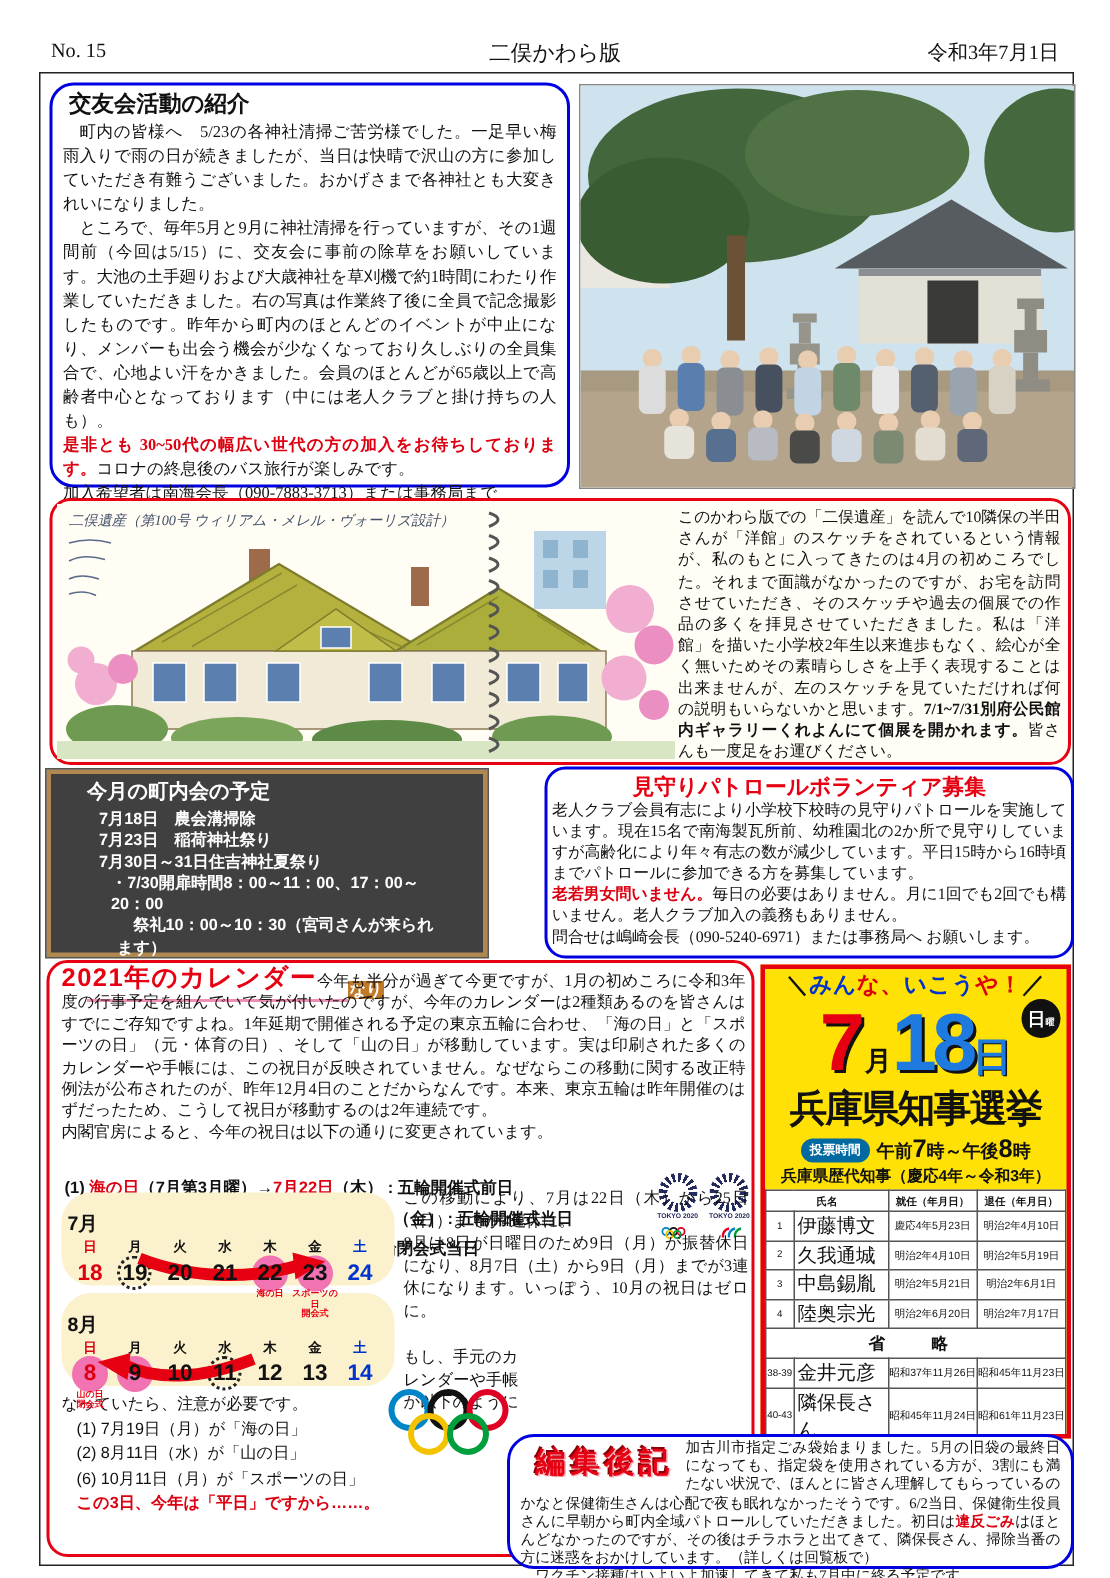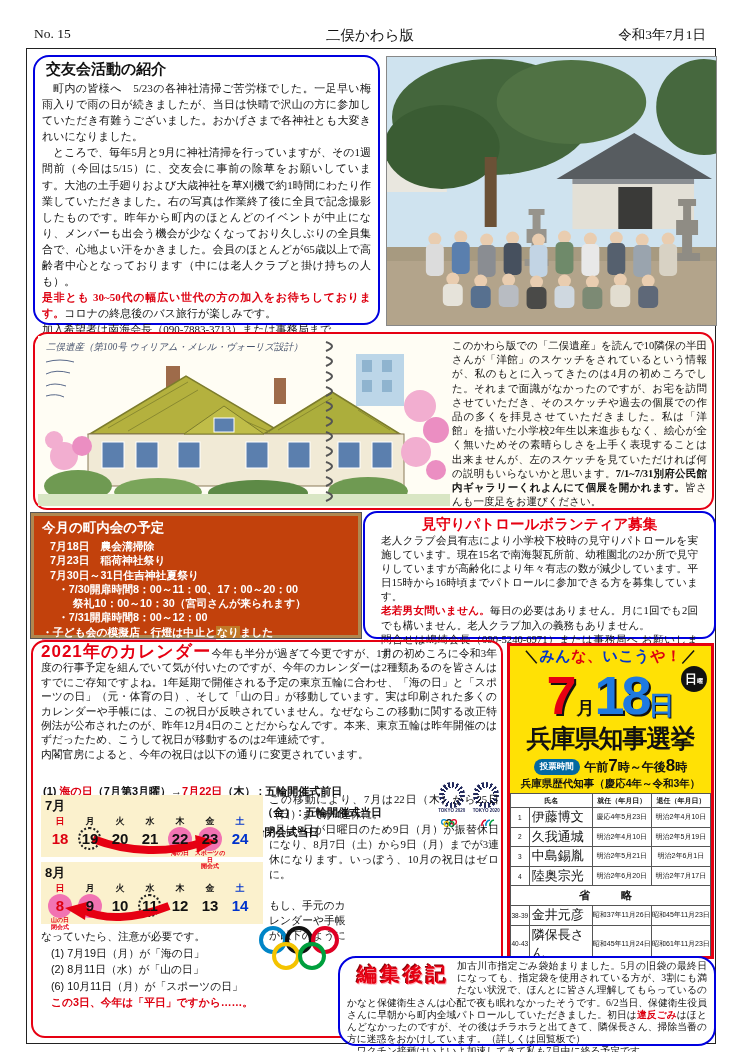--- a/index.html
+++ b/index.html
@@ -29,42 +29,42 @@
   .indent{text-indent:1em;}
 
   .photo{left:386px;top:56px;width:329px;height:268px;border:1px solid #888;}
 
   
   .box-sketch{left:33px;top:332px;width:681px;height:178px;border:2.5px solid #e60012;border-radius:14px;box-sizing:border-box;background:#fffdf6;}
   .sketch-svg{left:38px;top:336px;width:412px;height:170px;}
   .sketch-text{left:452px;top:339px;width:255px;font-size:10.5px;line-height:14.2px;}
 
   
-  .box-green{left:31px;top:513px;width:330px;height:125px;background:#c2410c;border:3px solid #b08850;
+  .box-green{left:31px;top:513px;width:294px;height:125px;background:#404040;border:3px solid #b08850;
              outline:1.5px solid #555;box-sizing:border-box;color:#fff;
-             font-family:"Liberation Sans",sans-serif;padding:3px 8px;}
+             font-family:"Liberation Sans",sans-serif;padding:3px 24px;}
   .box-green h2{margin:0 0 2px 0;font-size:13.5px;font-weight:bold;color:#fff;}
   .box-green div{font-size:10.8px;line-height:14.3px;font-weight:600;}
   .hl{background:#c07a28;color:#fff;padding:0 1px;}
   .pku{border-bottom:2px solid #f08fb5;}
 
   
   .box-patrol{left:363px;top:511px;width:353px;height:128px;border:2.5px solid #0000e0;border-radius:14px;
-              box-sizing:border-box;padding:2px 16px;}
+              box-sizing:border-box;padding:2px 3px;}
   .box-patrol h2{margin:0;font-size:14.5px;color:#e60012;font-family:"Liberation Sans",sans-serif;text-align:center;}
   .box-patrol p{font-size:10.6px;line-height:14.1px;}
 
   
   .box-cal{left:31px;top:640px;width:472px;height:398px;border:2.5px solid #e60012;border-radius:14px;box-sizing:border-box;}
   .cal-intro{left:8px;top:3px;width:456px;font-size:10.8px;line-height:14.4px;}
   .cal-title{color:#e60012;font-weight:bold;font-size:17px;font-family:"Liberation Sans",sans-serif;letter-spacing:1px;}
   .cal-changes{left:10px;top:142px;width:430px;font-size:11px;font-family:"Liberation Sans",sans-serif;font-weight:bold;}
   .cal-changes div{margin-bottom:5.5px;}
-  .mini-cal{left:8px;width:222px;height:62px;background:#fbf1cd;padding:2px 4px;box-sizing:border-box;
-            font-family:"Liberation Sans",sans-serif;}
+  .mini-cal{left:8px;width:222px;height:62px;background:#fbf1cd;padding:12px 4px;box-sizing:border-box;
+            font-family:"Liberation Sans",sans-serif;border-radius:20px;}
   .mini-cal .mon{font-size:13px;font-weight:bold;}
   .cal-row{display:flex;}
   .cal-cell{width:30px;text-align:center;}
   .dh{font-size:9px;font-weight:bold;}
   .dn{font-size:15px;font-weight:bold;height:22px;line-height:22px;position:relative;}
   .circ-pink{position:absolute;left:3px;top:-1px;width:24px;height:24px;border-radius:50%;background:#f173b2;z-index:0;}
   .circ-dot{position:absolute;left:3px;top:-1px;width:23px;height:23px;border-radius:50%;border:2px dotted #222;box-sizing:border-box;}
   .dn span{position:relative;z-index:1;}
   .tinylab{position:absolute;font-size:6px;color:#e60012;line-height:6.5px;z-index:2;text-align:center;width:34px;}
   .cal-side{left:236px;top:150px;width:230px;font-size:10.8px;line-height:15px;}

